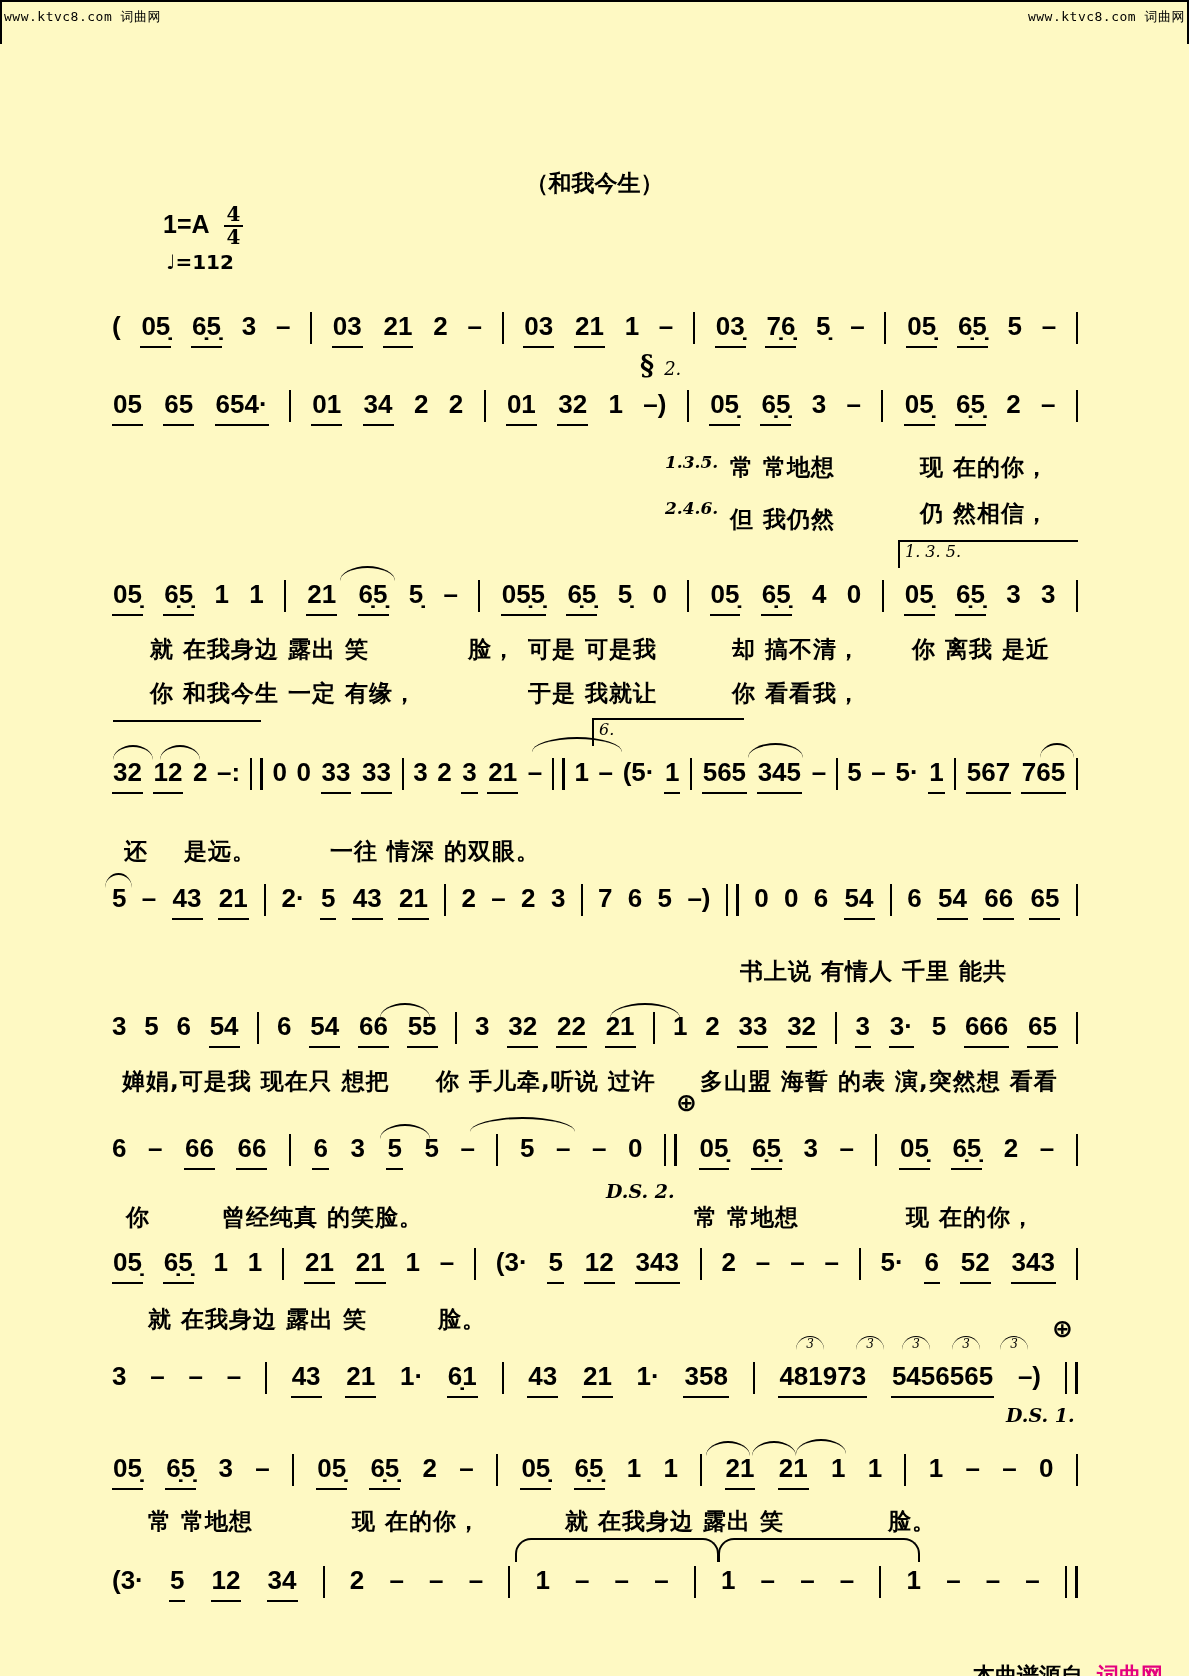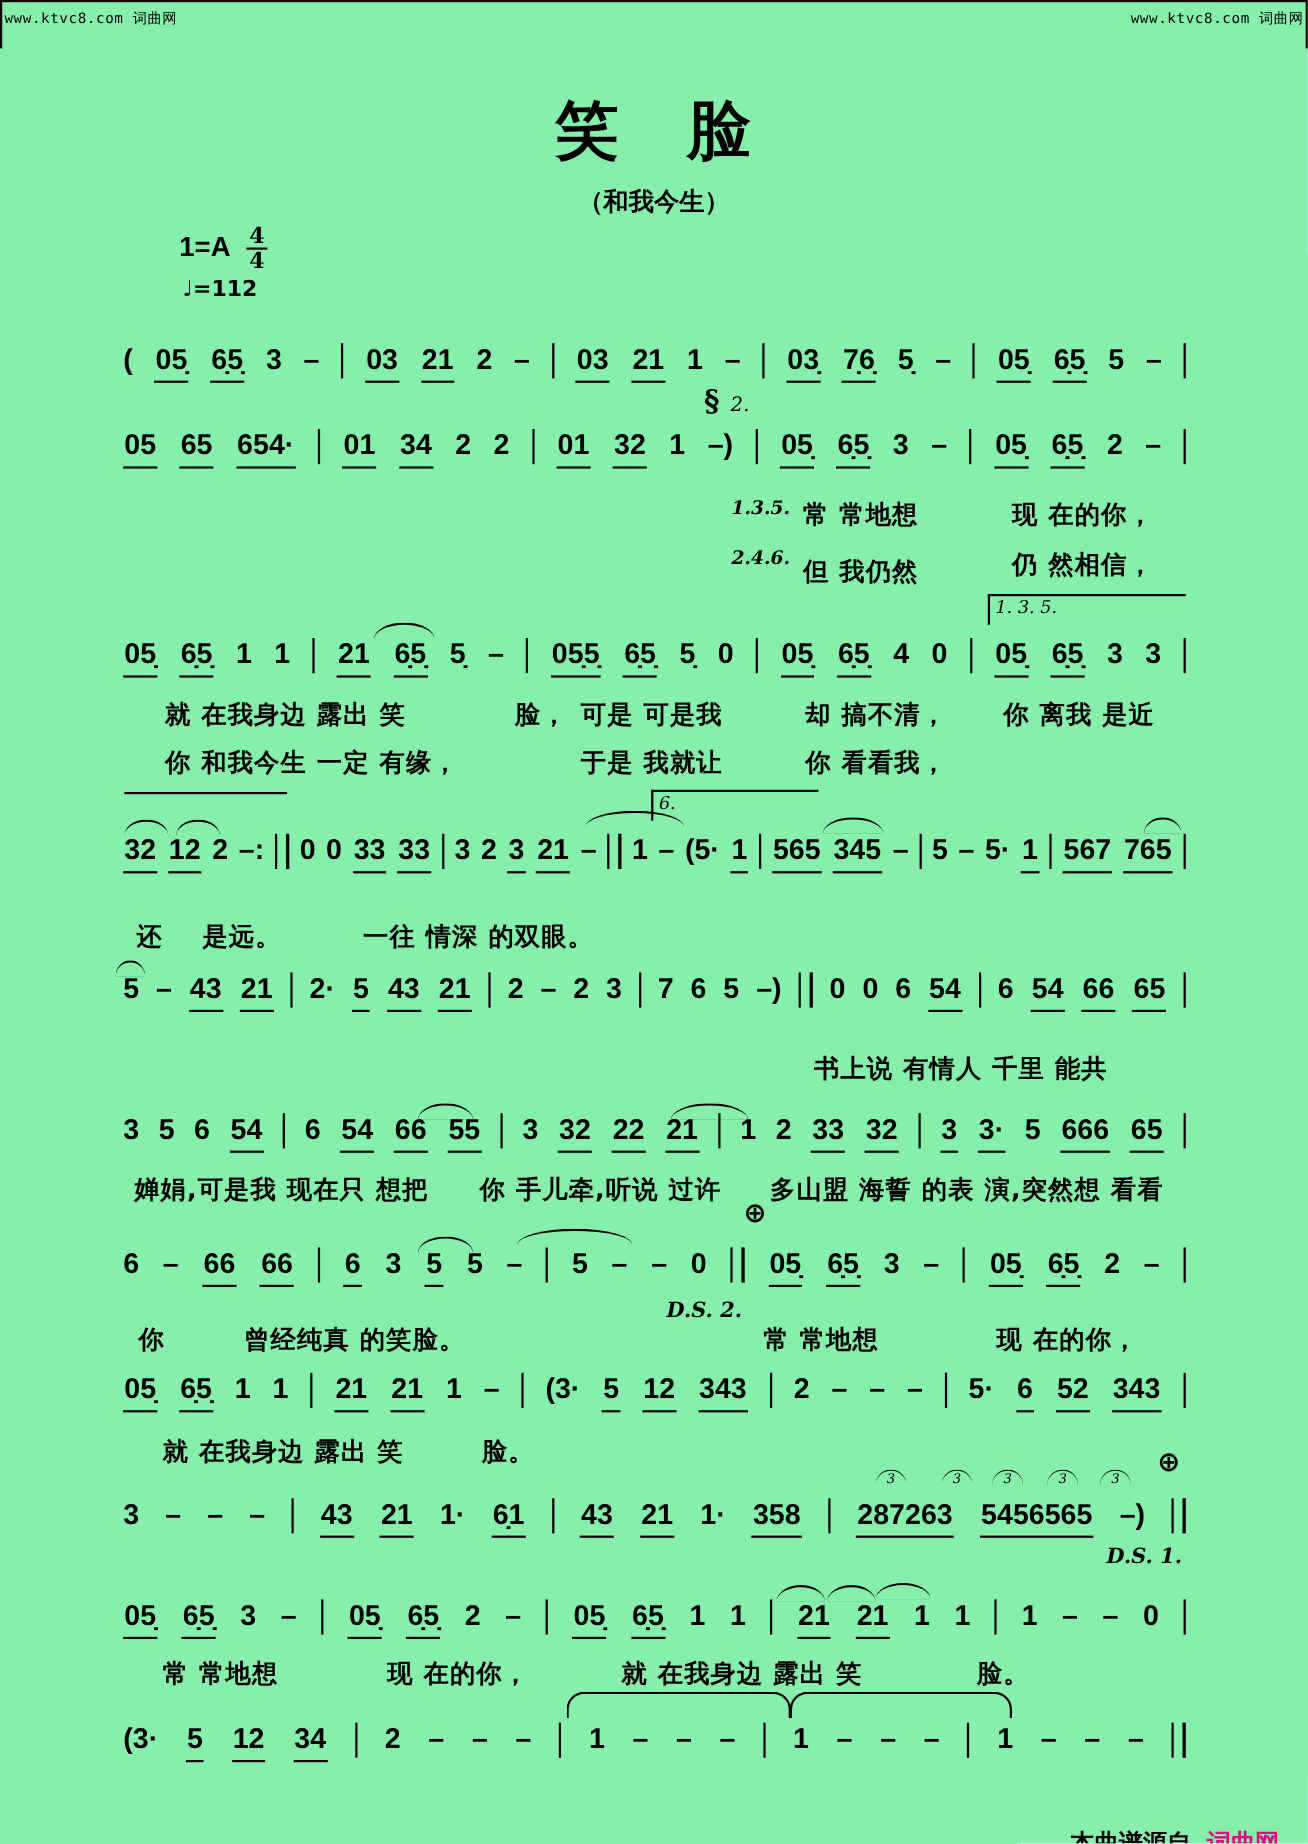--- a/index.html
+++ b/index.html
@@ -1,16 +1,16 @@
 <!DOCTYPE html>
 <html><head>
 <meta charset="utf-8">
 <style>
   html,body{margin:0;padding:0;background:#fff;}
-  .page{position:relative;width:1189px;height:1676px;background:#86efac;color:#000;
+  .page{position:relative;width:1189px;height:1676px;background:#fef9c3;color:#000;
         font-family:"Liberation Sans",sans-serif;overflow:hidden;}
   .topline{position:absolute;left:0;top:0;width:100%;height:0;border-top:2px solid #000;}
   .tick{position:absolute;top:0;height:44px;width:0;border-left:2px solid #000;}
   .tick.l{left:0;} .tick.r{right:0;}
   .wm{position:absolute;top:8px;font:13px "DejaVu Sans Mono",monospace;letter-spacing:.5px;}
   .wm-l{left:4px;} .wm-r{right:4px;}
   .title{position:absolute;top:80px;left:0;width:100%;text-align:center;margin:0;
          font:bold 58px "DejaVu Serif",serif;letter-spacing:2px;}
   .subtitle{position:absolute;top:168px;left:0;width:100%;text-align:center;
             font:600 23px "DejaVu Sans",sans-serif;}
@@ -49,21 +49,20 @@
 <body>
 
 <div class="page">
   <div class="topline"></div>
   <div class="tick l"></div>
   <div class="tick r"></div>
 
   <div class="wm wm-l">www.ktvc8.com 词曲网</div>
   <div class="wm wm-r">www.ktvc8.com 词曲网</div>
 
-  <h1 class="title">笑　脸</h1>
   <div class="subtitle">（和我今生）</div>
 
 
   <div class="keysig">
     <span>1=A</span><span class="frac"><span class="num">4</span><span class="den">4</span></span>
   </div>
   <div class="tempo">
     <span>♩</span><span>=112</span>
   </div>
 
@@ -308,21 +307,21 @@
         <span class="tok u">43</span>
         <span class="tok u">21</span>
         <span class="tok">1·</span>
         <span class="tok u">6̣1</span>
         <div class="bar"></div>
         <span class="tok u">43</span>
         <span class="tok u">21</span>
         <span class="tok">1·</span>
         <span class="tok u">358</span>
         <div class="bar"></div>
-        <span class="tok u">287263</span>
+        <span class="tok u">481973</span>
         <span class="tok u">5456565</span>
         <span class="tok">–)</span>
         <div class="dbar"></div>
       </div>
       <div class="noteline" style="top: 1454px;">
         <span class="tok u">05̣</span>
         <span class="tok u">6̣5̣</span>
         <span class="tok">3</span>
         <span class="tok">–</span>
         <div class="bar"></div>

